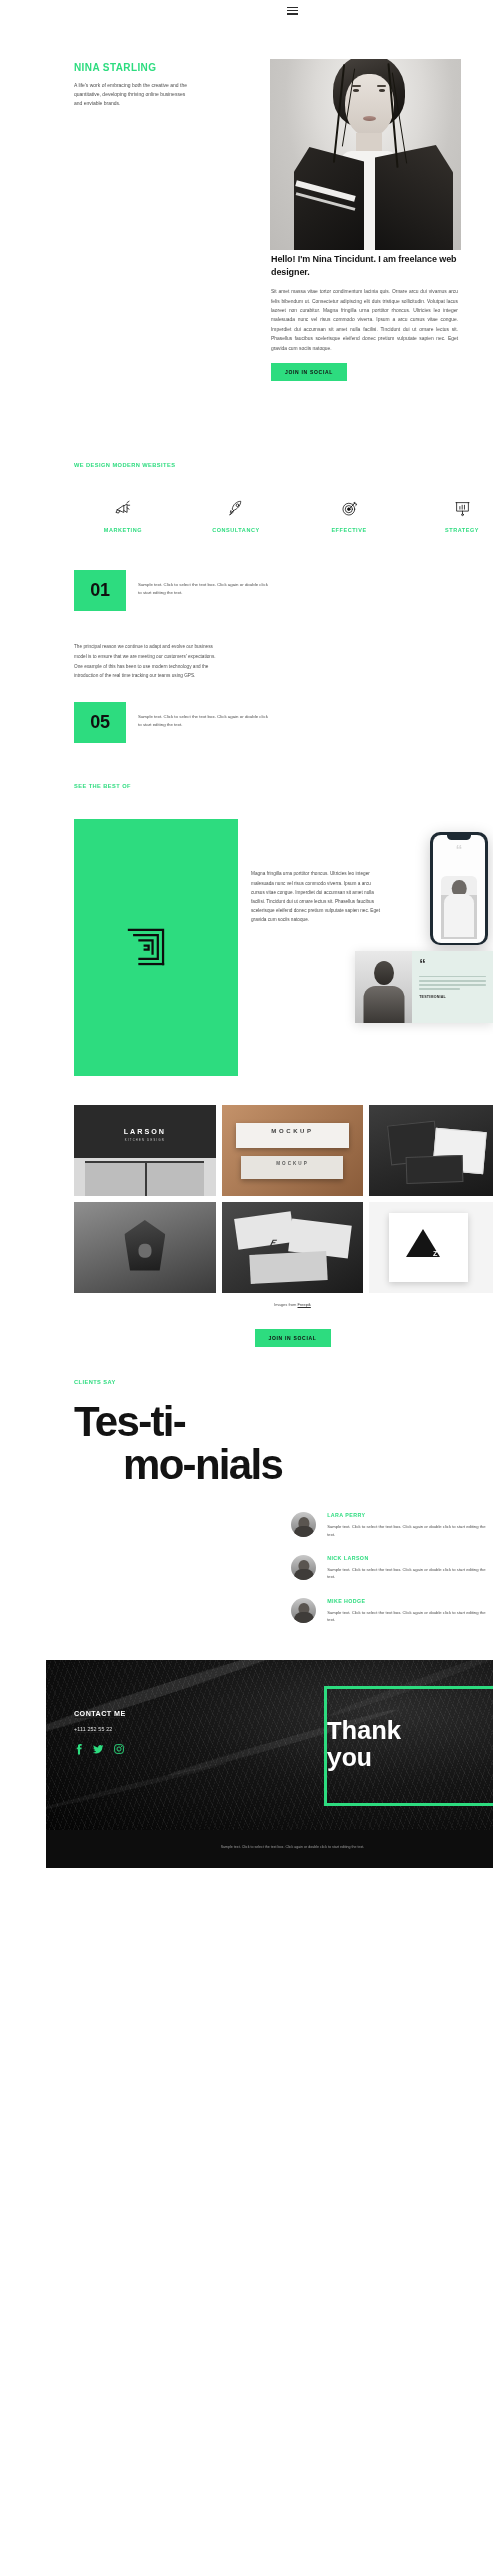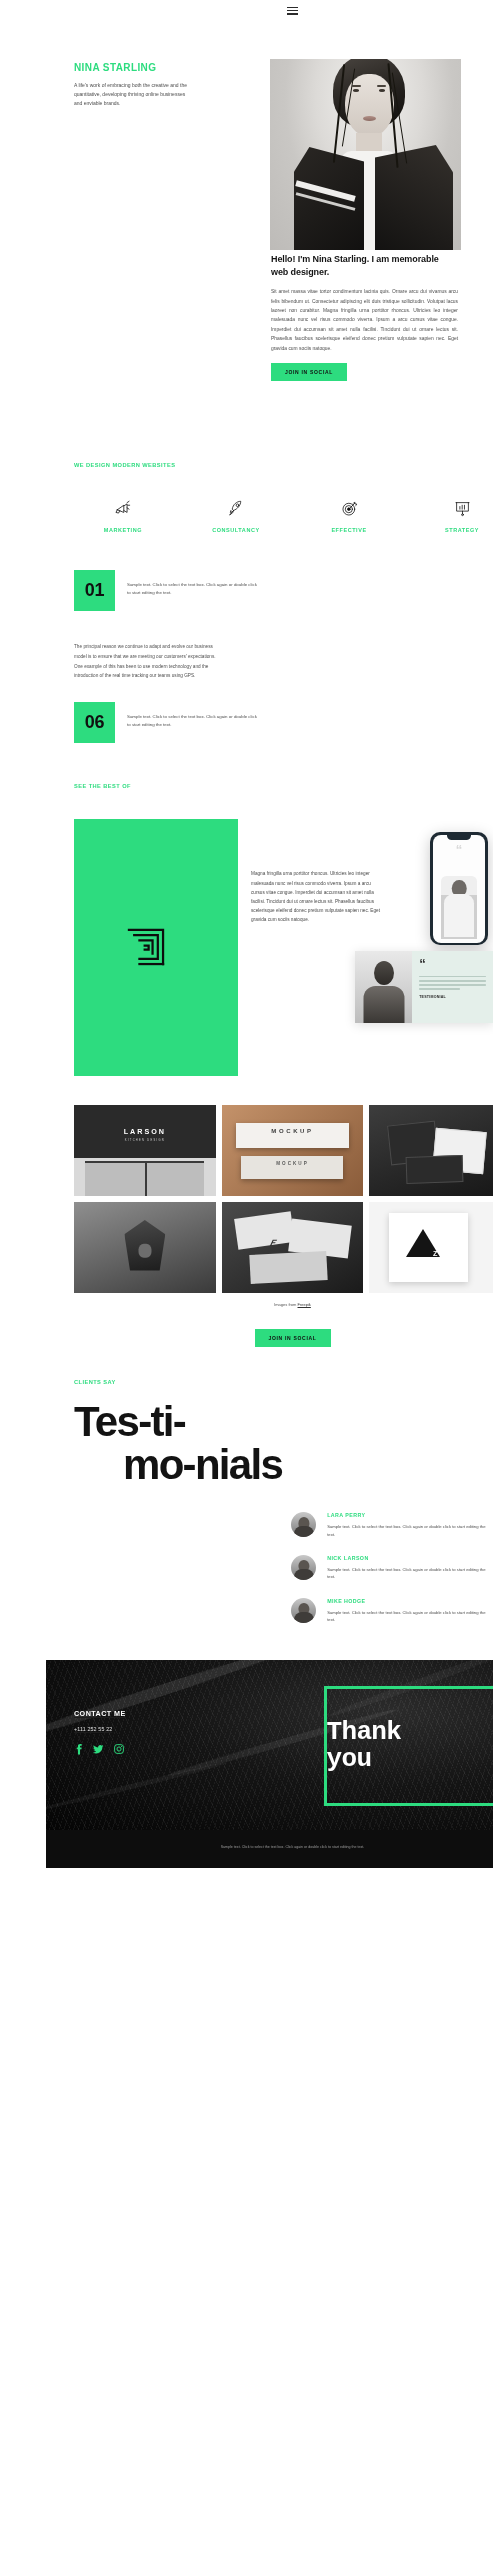--- a/index.html
+++ b/index.html
@@ -94,21 +94,21 @@
   .feat-ico { height:22.4px; display:flex; align-items:center; justify-content:center; }
   .feat-ico svg { display:block; }
   .feat-name {
     margin-top:8px; color:#2ddc7f; font-size:5.5px; font-weight:700; letter-spacing:.1em;
   }
 
   
   .steps { position:relative; margin-top:37px; width:493px; height:197px; }
   .step { position:absolute; display:flex; align-items:flex-start; }
   .step-num {
-    width:41px; height:41px; background:#2ddc7f; color:#101010;
+    width:52px; height:41px; background:#2ddc7f; color:#101010;
     font-size:18px; font-weight:700; display:flex; align-items:center; justify-content:center;
     letter-spacing:-0.3px;
   }
   .step-txt { margin-left:12px; width:132px; font-size:4.4px; line-height:1.85; color:#4e4e4e; padding-top:10.5px; }
   .step-01 { left:28px; top:0; }
   .step-02 { left:28px; top:132px; }
   .step-para { position:absolute; left:28px; top:72px; width:151px; font-size:4.7px; line-height:2.05; color:#4e4e4e; }
 
   .collab-card {
     position:absolute; left:267px; top:30px; width:199px; height:104px; background:#f2f2f2;
@@ -274,21 +274,21 @@
       <div class="hp-jacket-r"></div>
       <div class="hp-stripe"></div>
       <div class="hp-stripe2"></div>
       <div class="hp-strand" style="left:68px;top:5.3px;width:2px;height:99px;transform:rotate(6deg);"></div>
       <div class="hp-strand" style="left:122px;top:4px;width:2px;height:105px;transform:rotate(-5deg);"></div>
       <div class="hp-strand" style="left:129px;top:13px;width:1.3px;height:92px;transform:rotate(-9deg);"></div>
       <div class="hp-strand" style="left:78px;top:9.2px;width:1.3px;height:79px;transform:rotate(9deg);"></div>
     </div>
 
     <div class="hero-copy">
-      <div class="h-title">Hello! I'm Nina Starling. I am memorable web designer.</div>
+      <div class="h-title">Hello! I'm Nina Tincidunt. I am freelance web designer.</div>
       <div class="h-body">Sit amet massa vitae tortor condimentum lacinia quis. Ornare arcu dui vivamus arcu felis bibendum ut. Consectetur adipiscing elit duis tristique sollicitudin. Volutpat lacus laoreet non curabitur. Magna fringilla urna porttitor rhoncus. Ultricies leo integer malesuada nunc vel risus commodo viverra. Ipsum a arcu cursus vitae congue. Imperdiet dui accumsan sit amet nulla facilisi. Tincidunt dui ut ornare lectus sit. Phasellus faucibus scelerisque eleifend donec pretium vulputate sapien nec. Eget gravida cum sociis natoque.</div>
       <button class="btn-green">JOIN IN SOCIAL</button>
     </div>
   </div>
 
   <div class="dev-sec">
     <div class="sec-label">WE DESIGN MODERN WEBSITES</div>
     <div class="display">
     </div>
   </div>
@@ -340,21 +340,21 @@
     </div>
   </div>
 
   <div class="steps">
     <div class="step step-01">
       <div class="step-num">01</div>
       <div class="step-txt">Sample text. Click to select the text box. Click again or double click to start editing the text.</div>
     </div>
     <div class="step-para">The principal reason we continue to adapt and evolve our business model is to ensure that we are meeting our customers' expectations. One example of this has been to use modern technology and the introduction of the real time tracking our teams using GPS.</div>
     <div class="step step-02">
-      <div class="step-num">06</div>
+      <div class="step-num">05</div>
       <div class="step-txt">Sample text. Click to select the text box. Click again or double click to start editing the text.</div>
     </div>
   </div>
 
   <div class="port-sec">
     <div class="sec-label">SEE THE BEST OF</div>
   </div>
 
   <div class="port-row">
     <div class="green-block">

